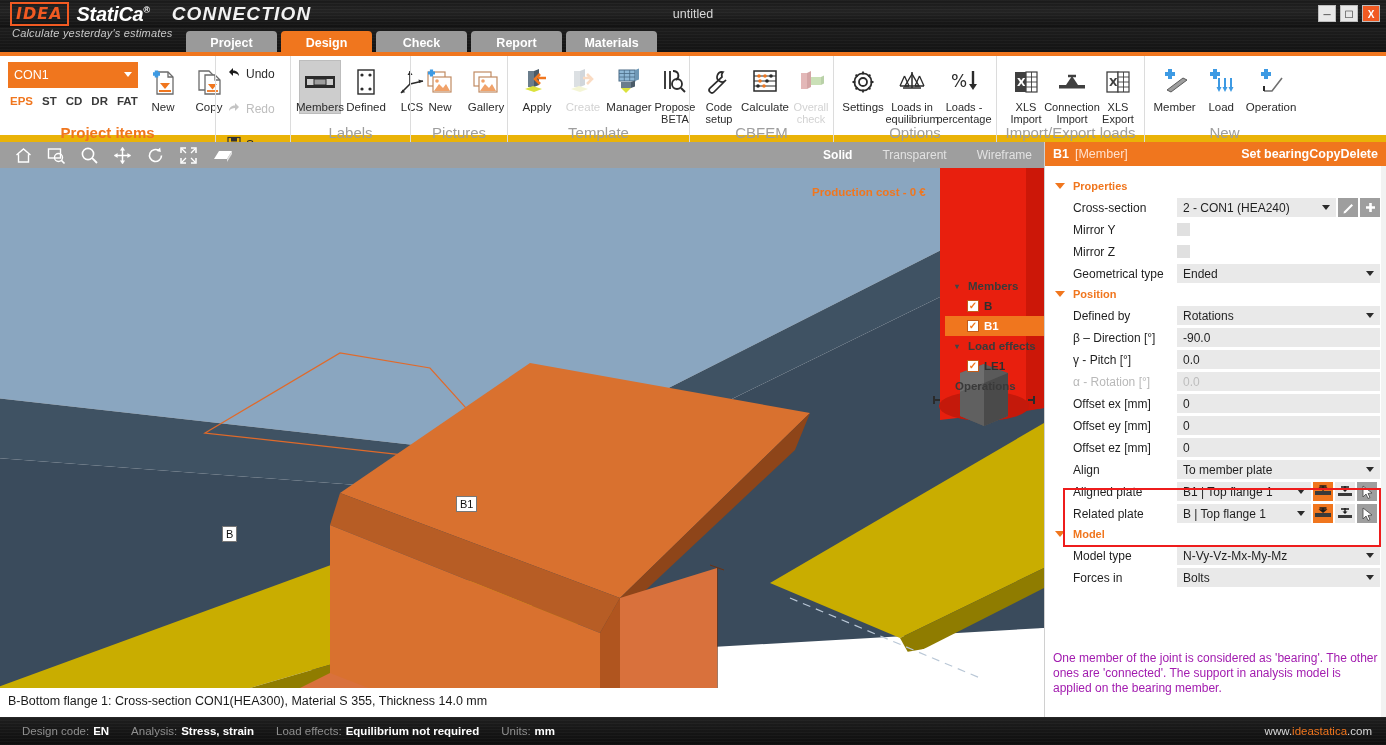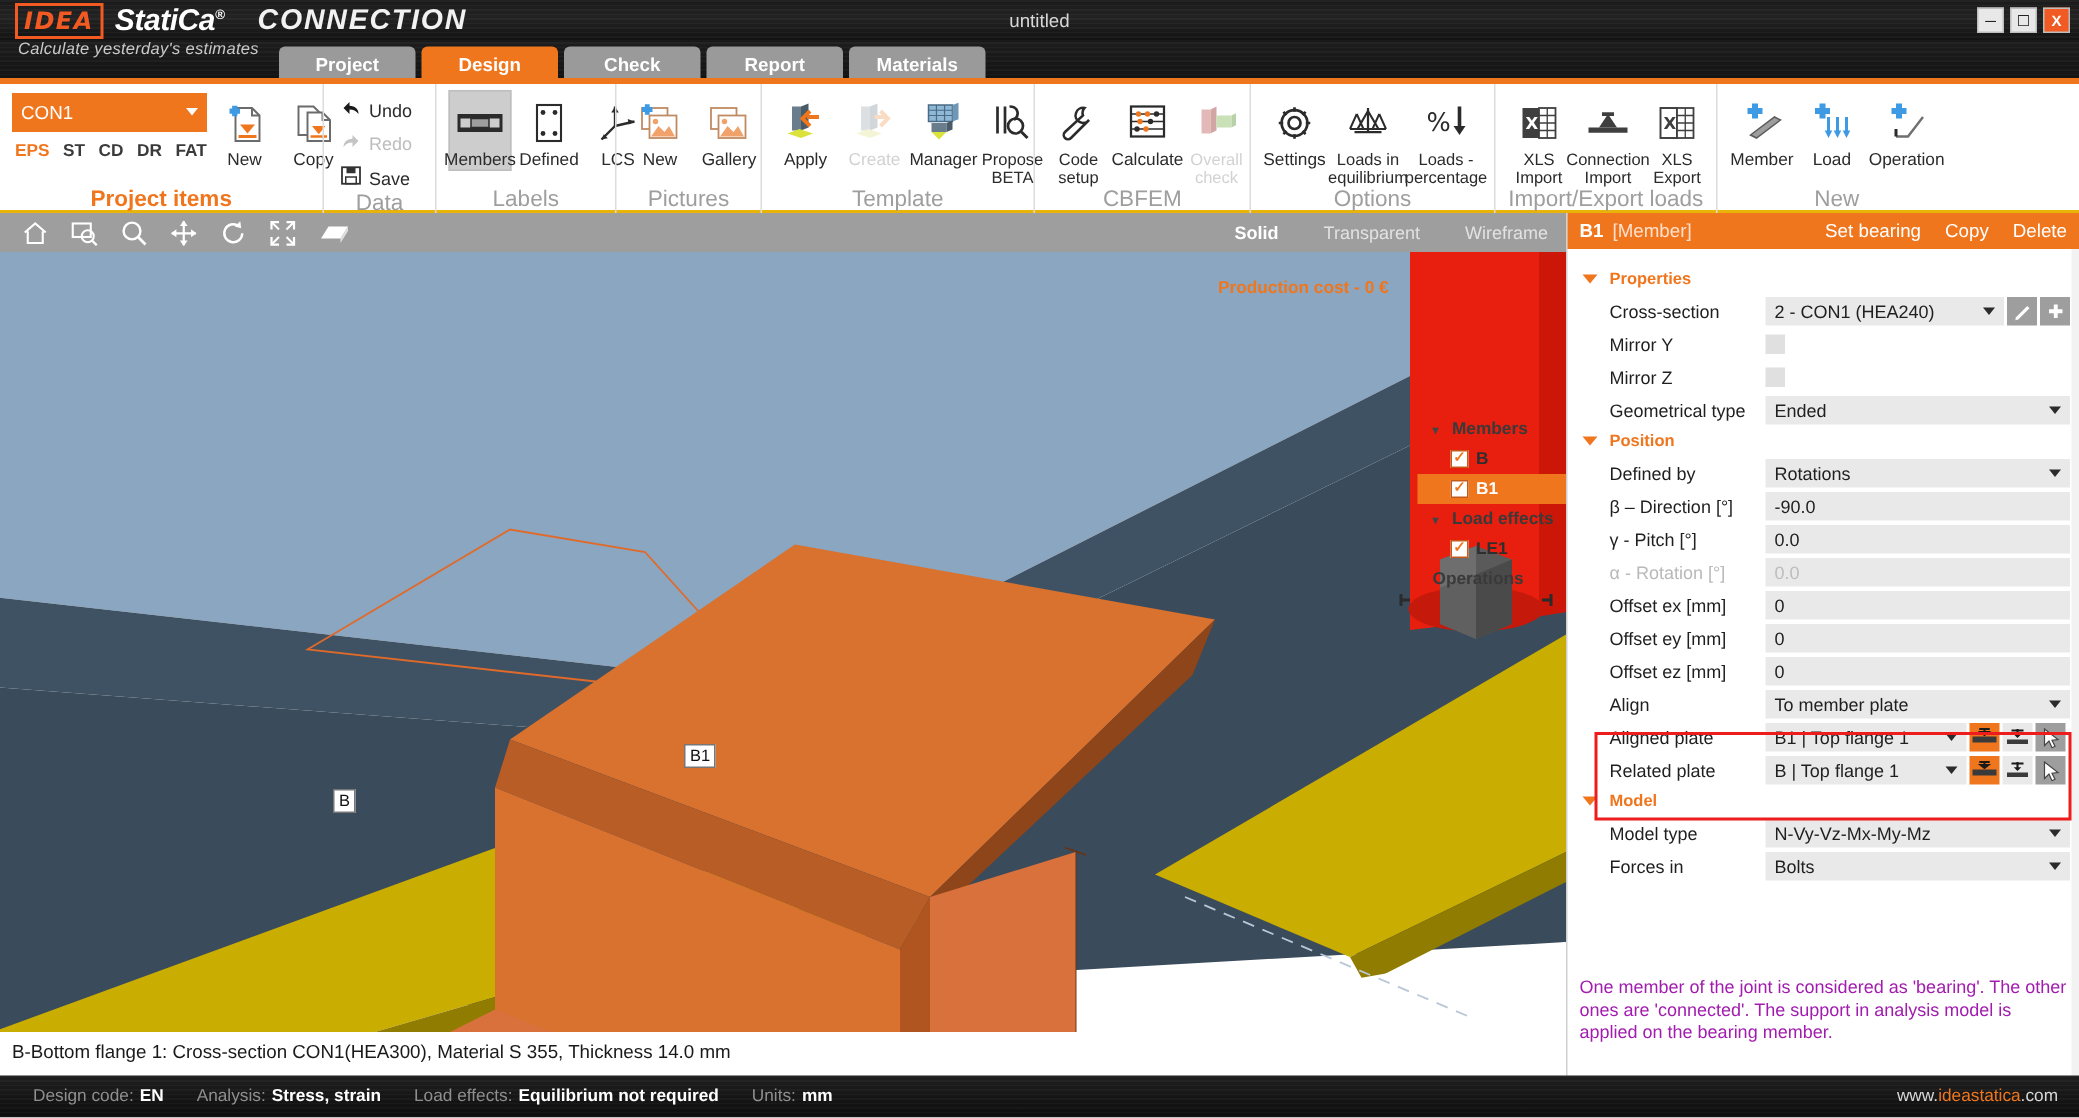--- a/index.html
+++ b/index.html
@@ -75,21 +75,21 @@
     border-radius: 4px 4px 0 0; cursor: pointer; line-height: 14px;
   }
   .tab.active { background: #f0761e; }
   .tab-underline {
     position:absolute; left:0; top:52px; width:1386px; height:4px; background:#f0761e; z-index:3;
   }
 
   
   .ribbon {
     position: absolute; left: 0; top: 56px; width: 1386px; height: 86px;
-    background: #ffffff; border-bottom: 2px solid #eab308;
+    background: #ffffff; border-bottom: 7px solid #eab308;
     display: flex;
   }
   .rgroup { position: relative; height: 86px; padding: 0 8px; display:flex; flex-direction:column; }
   .rgroup + .rgroup { border-left: 1px solid #dcdcdc; }
   .rgroup-body { flex: 1; display:flex; align-items:flex-start; gap: 4px; padding-top: 4px; }
   .rgroup-title {
     height: 16px; line-height: 14px; text-align: center; font-size: 15px; color: #9e9e9e;
     width: 100%;
   }
   .rgroup-title.accent { color:#f0761e; font-weight: bold; }
@@ -111,21 +111,21 @@
   }
   .combo-proj .caret { position:absolute; right:6px; top:10px; border-left:4px solid transparent;
     border-right:4px solid transparent; border-top:5px solid #fff; }
   .pi-codes { display:flex; gap: 9px; margin-top: 7px; padding-left: 2px;}
   .pi-code { font-size: 11.5px; font-weight: bold; color: #3a3a3a; cursor:pointer;}
   .pi-code.on { color:#f0761e; }
 
   .small-cmd { display:flex; align-items:center; gap:5px; font-size:12px; color:#2b2b2b;
      padding: 2px 3px; cursor:pointer; }
   .small-cmd.dis { color: #bdbdbd; }
-  .data-cmds { display:flex; flex-direction:column; gap: 3px; padding-top: 4px; }
+  .data-cmds { display:flex; flex-direction:column; gap: 16px; padding-top: 4px; }
 
   
   .viewbar {
     position:absolute; left:0; top:142px; width:1044px; height:26px;
     background:#9e9e9e; display:flex; align-items:center;
   }
   .vb-icons { display:flex; align-items:center; gap: 14px; padding-left: 14px;}
   .vb-ico { cursor:pointer; display:flex; align-items:center; }
   .vb-modes { margin-left:auto; display:flex; gap: 30px; padding-right: 12px; font-size:12px;}
   .vb-mode { color:#e2e2e2; cursor:pointer; }
@@ -163,21 +163,21 @@
 
   
   .rpanel { position:absolute; left:1044px; top:142px; width:342px; height:575px; background:#fff;
     border-left:1px solid #d0d0d0; }
   .rp-head {
     height:24px; background:#f0761e; color:#fff; display:flex; align-items:center;
     padding: 0 8px; font-size:12.5px;
   }
   .rp-head .tit { font-weight:bold; }
   .rp-head .sub { margin-left:6px; color:#ffe0cc; }
-  .rp-head .acts { margin-left:auto; display:flex; gap:16px; font-weight:normal; }
+  .rp-head .acts { margin-left:auto; display:flex; gap:0; font-weight:bold; }
   .rp-head .acts span { cursor:pointer; }
 
   .rp-body { padding: 10px 6px 0 6px; position:relative; }
   .sec-title { display:flex; align-items:center; gap:8px; color:#f0761e; font-weight:bold;
      font-size:11px; margin: 4px 0 5px 4px; cursor:pointer; }
   .sec-caret { border-left:5px solid transparent; border-right:5px solid transparent;
      border-top:6px solid #f0761e; }
 
   .prow { display:flex; align-items:center; height:21px; margin-bottom:1px; padding-left: 22px; }
   .plabel { width: 104px; font-size:12px; color:#1f1f1f; flex-shrink:0; }

